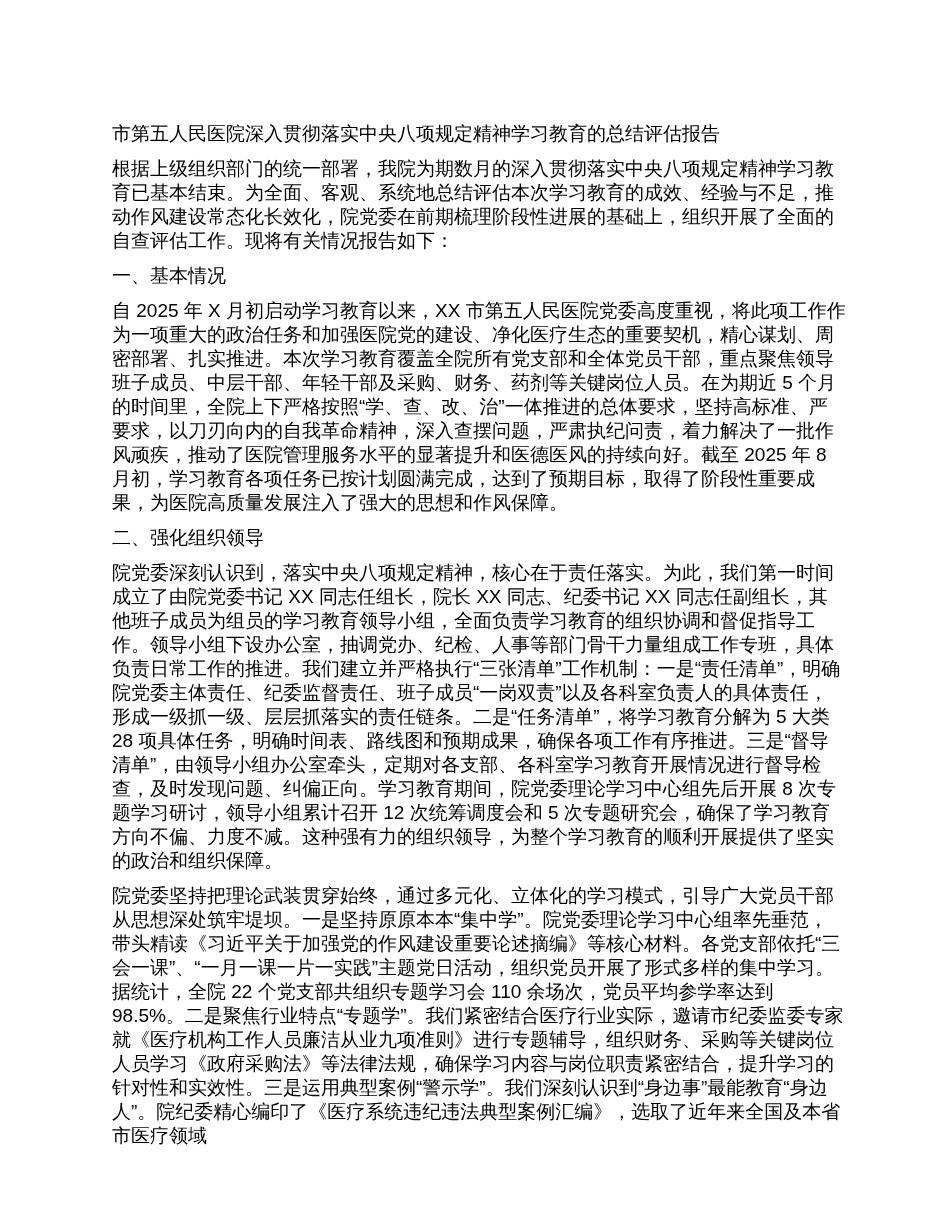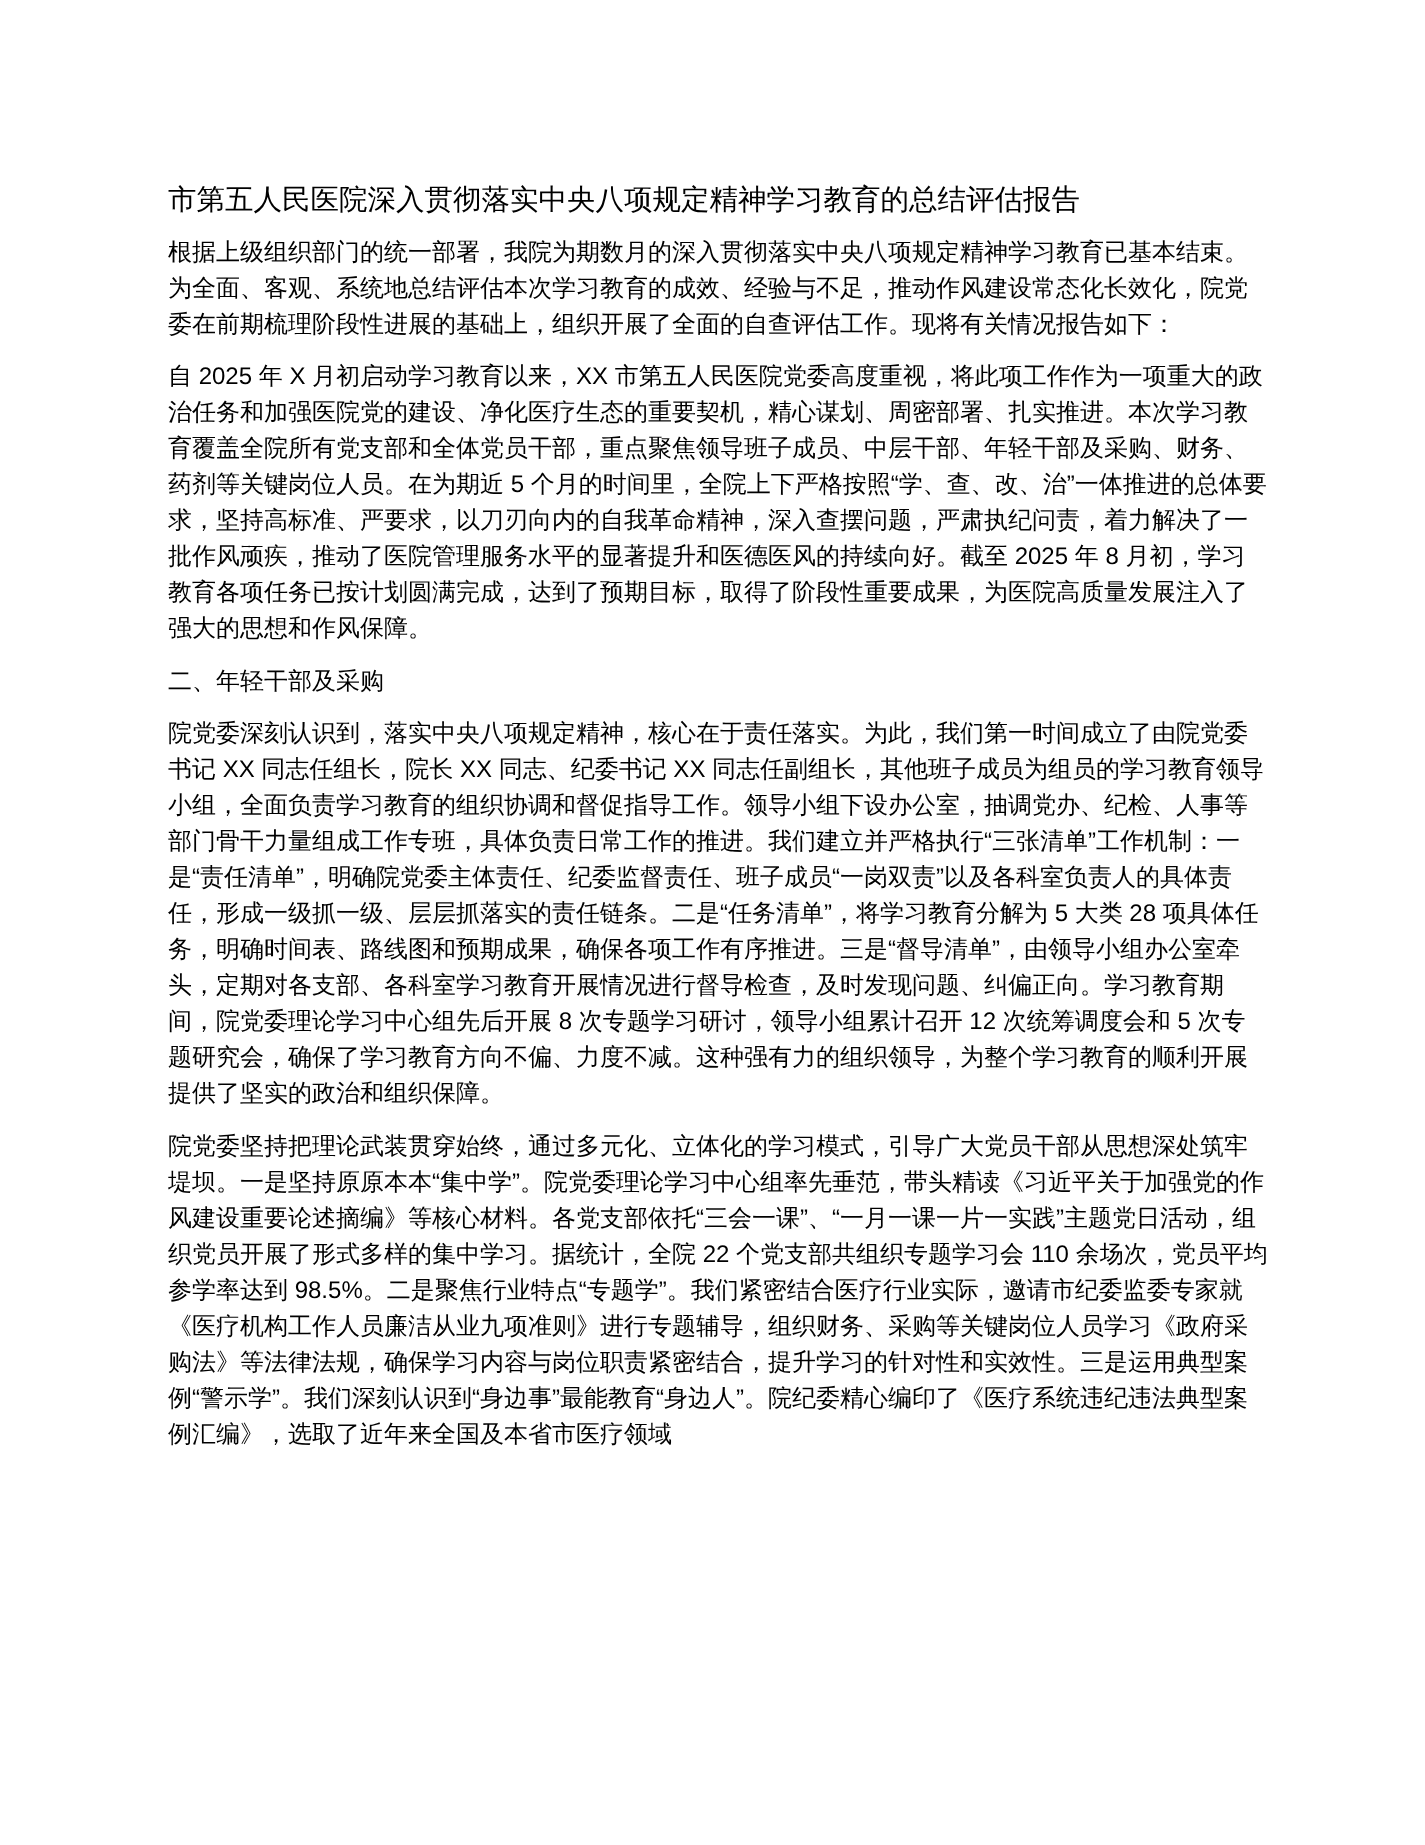--- a/index.html
+++ b/index.html
@@ -16,37 +16,38 @@
   }
   .page {
     box-sizing: border-box;
     width: 950px;
     height: 1230px;
     padding: 122px 104px 40px 112px;
     background: #ffffff;
   }
   .doc-title,
   .block {
-    font-size: 16px;
+    font-size: 19px;
     line-height: 24px;
     font-weight: normal;
     margin: 0 0 11px 0;
     padding: 0;
     text-align: left;
     word-break: break-word;
   }
   .doc-title {
     font-size: 19px; 
   }
 </style>
 </head>
 <body style="background: rgb(255, 255, 255); color: rgb(0, 0, 0);">
 
 <div class="page">
   <h1 class="doc-title">市第五人民医院深入贯彻落实中央八项规定精神学习教育的总结评估报告</h1>
   <div>
       <p class="block">根据上级组织部门的统一部署，我院为期数月的深入贯彻落实中央八项规定精神学习教育已基本结束。为全面、客观、系统地总结评估本次学习教育的成效、经验与不足，推动作风建设常态化长效化，院党委在前期梳理阶段性进展的基础上，组织开展了全面的自查评估工作。现将有关情况报告如下：</p>
+      <h2 class="block">一、基本情况</h2>
       <p class="block">自 2025 年 X 月初启动学习教育以来，XX 市第五人民医院党委高度重视，将此项工作作为一项重大的政治任务和加强医院党的建设、净化医疗生态的重要契机，精心谋划、周密部署、扎实推进。本次学习教育覆盖全院所有党支部和全体党员干部，重点聚焦领导班子成员、中层干部、年轻干部及采购、财务、药剂等关键岗位人员。在为期近 5 个月的时间里，全院上下严格按照“学、查、改、治”一体推进的总体要求，坚持高标准、严要求，以刀刃向内的自我革命精神，深入查摆问题，严肃执纪问责，着力解决了一批作风顽疾，推动了医院管理服务水平的显著提升和医德医风的持续向好。截至 2025 年 8 月初，学习教育各项任务已按计划圆满完成，达到了预期目标，取得了阶段性重要成果，为医院高质量发展注入了强大的思想和作风保障。</p>
-      <h2 class="block">二、年轻干部及采购</h2>
+      <h2 class="block">二、强化组织领导</h2>
       <p class="block">院党委深刻认识到，落实中央八项规定精神，核心在于责任落实。为此，我们第一时间成立了由院党委书记 XX 同志任组长，院长 XX 同志、纪委书记 XX 同志任副组长，其他班子成员为组员的学习教育领导小组，全面负责学习教育的组织协调和督促指导工作。领导小组下设办公室，抽调党办、纪检、人事等部门骨干力量组成工作专班，具体负责日常工作的推进。我们建立并严格执行“三张清单”工作机制：一是“责任清单”，明确院党委主体责任、纪委监督责任、班子成员“一岗双责”以及各科室负责人的具体责任，形成一级抓一级、层层抓落实的责任链条。二是“任务清单”，将学习教育分解为 5 大类 28 项具体任务，明确时间表、路线图和预期成果，确保各项工作有序推进。三是“督导清单”，由领导小组办公室牵头，定期对各支部、各科室学习教育开展情况进行督导检查，及时发现问题、纠偏正向。学习教育期间，院党委理论学习中心组先后开展 8 次专题学习研讨，领导小组累计召开 12 次统筹调度会和 5 次专题研究会，确保了学习教育方向不偏、力度不减。这种强有力的组织领导，为整个学习教育的顺利开展提供了坚实的政治和组织保障。</p>
       <p class="block">院党委坚持把理论武装贯穿始终，通过多元化、立体化的学习模式，引导广大党员干部从思想深处筑牢堤坝。一是坚持原原本本“集中学”。院党委理论学习中心组率先垂范，带头精读《习近平关于加强党的作风建设重要论述摘编》等核心材料。各党支部依托“三会一课”、“一月一课一片一实践”主题党日活动，组织党员开展了形式多样的集中学习。据统计，全院 22 个党支部共组织专题学习会 110 余场次，党员平均参学率达到 98.5%。二是聚焦行业特点“专题学”。我们紧密结合医疗行业实际，邀请市纪委监委专家就《医疗机构工作人员廉洁从业九项准则》进行专题辅导，组织财务、采购等关键岗位人员学习《政府采购法》等法律法规，确保学习内容与岗位职责紧密结合，提升学习的针对性和实效性。三是运用典型案例“警示学”。我们深刻认识到“身边事”最能教育“身边人”。院纪委精心编印了《医疗系统违纪违法典型案例汇编》，选取了近年来全国及本省市医疗领域</p>
     </div>
 </div>
 
 </body></html>

